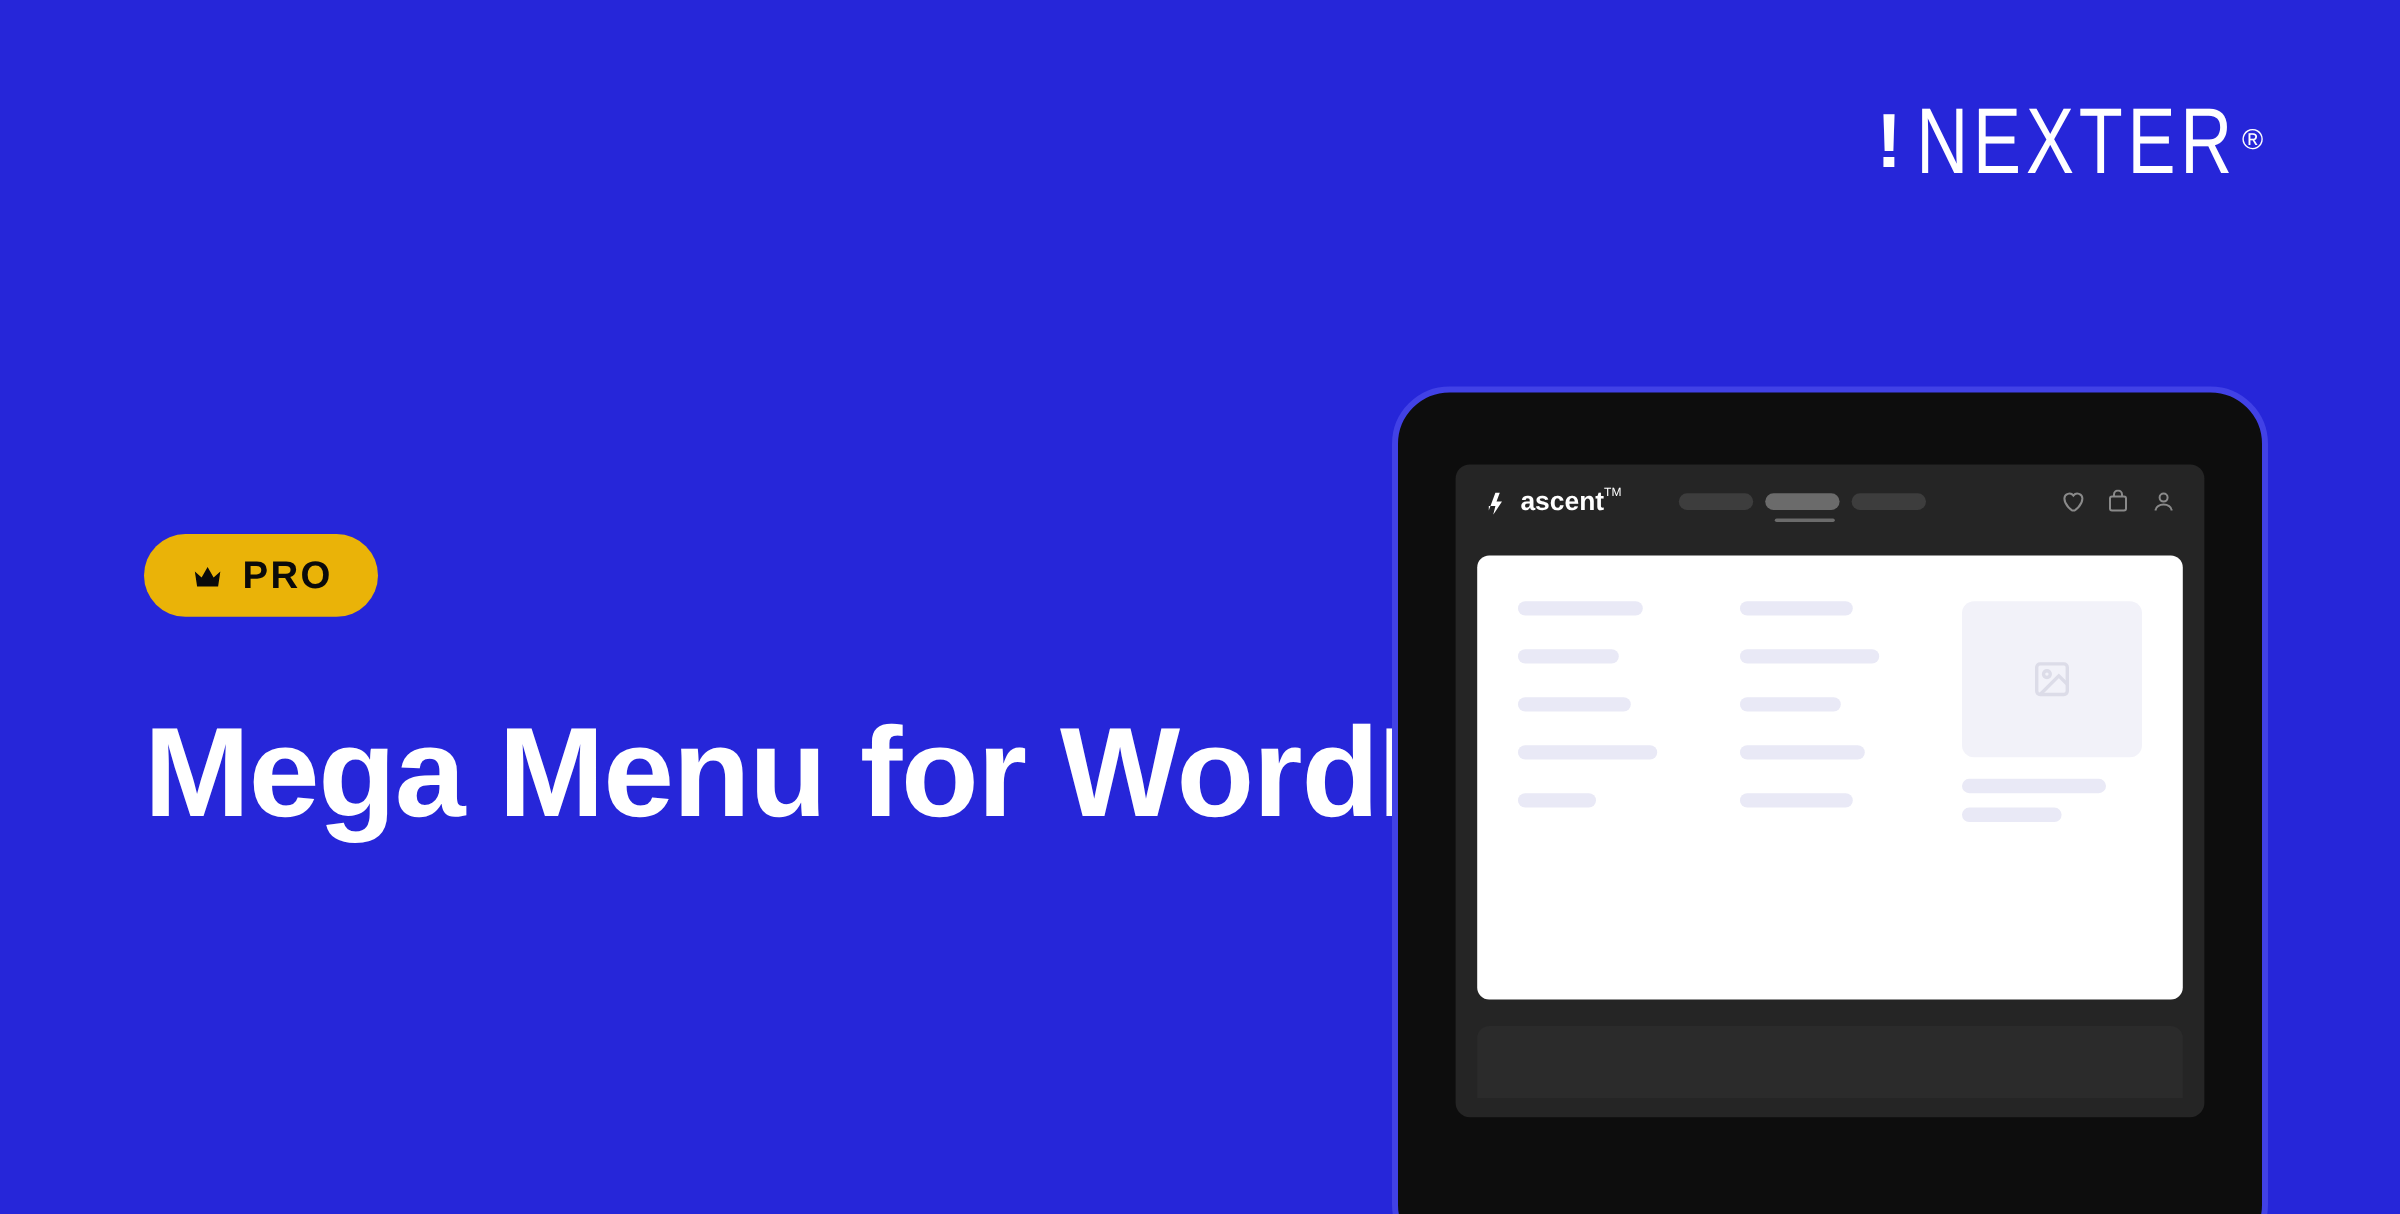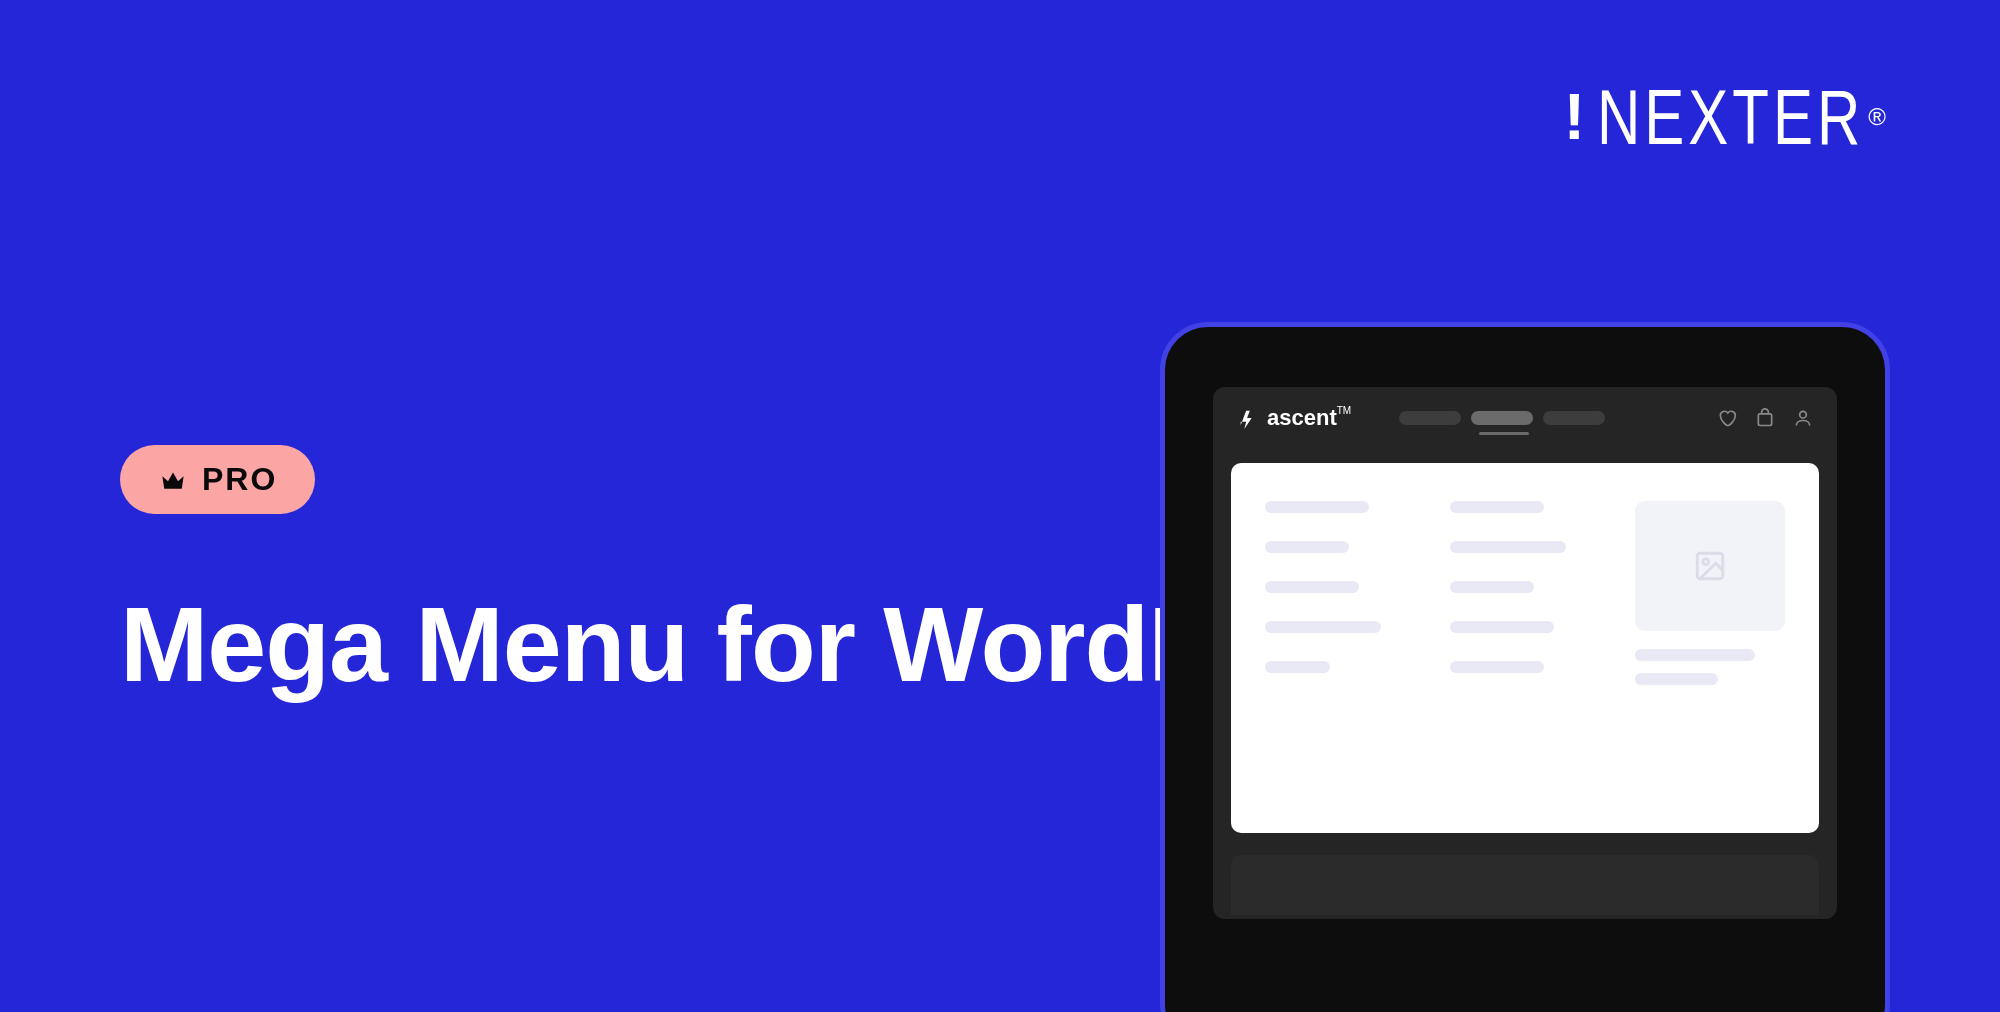--- a/index.html
+++ b/index.html
@@ -46,21 +46,21 @@
 .left-content {
   position: absolute;
   left: 120px;
   top: 445px;
 }
 
 .pro-badge {
   display: inline-flex;
   align-items: center;
   gap: 14px;
-  background: #fca5a5;
+  background: #eab308;
   color: #0a0a0a;
   padding: 16px 38px;
   border-radius: 50px;
   font-size: 32px;
   font-weight: 800;
   letter-spacing: 2px;
 }
 
 .crown-icon {
   width: 30px;
@@ -85,21 +85,21 @@
   height: 730px;
   background: #0d0d0d;
   border-radius: 48px;
   border: 5px solid #4141e6;
   padding: 60px 48px 0 48px;
 }
 
 .device-inner {
   background: #252525;
   border-radius: 12px;
-  padding-bottom: 4px;
+  padding-bottom: 16px;
   overflow: hidden;
 }
 
 .app-bar {
   display: flex;
   align-items: center;
   padding: 18px 24px;
   gap: 18px;
 }
 

